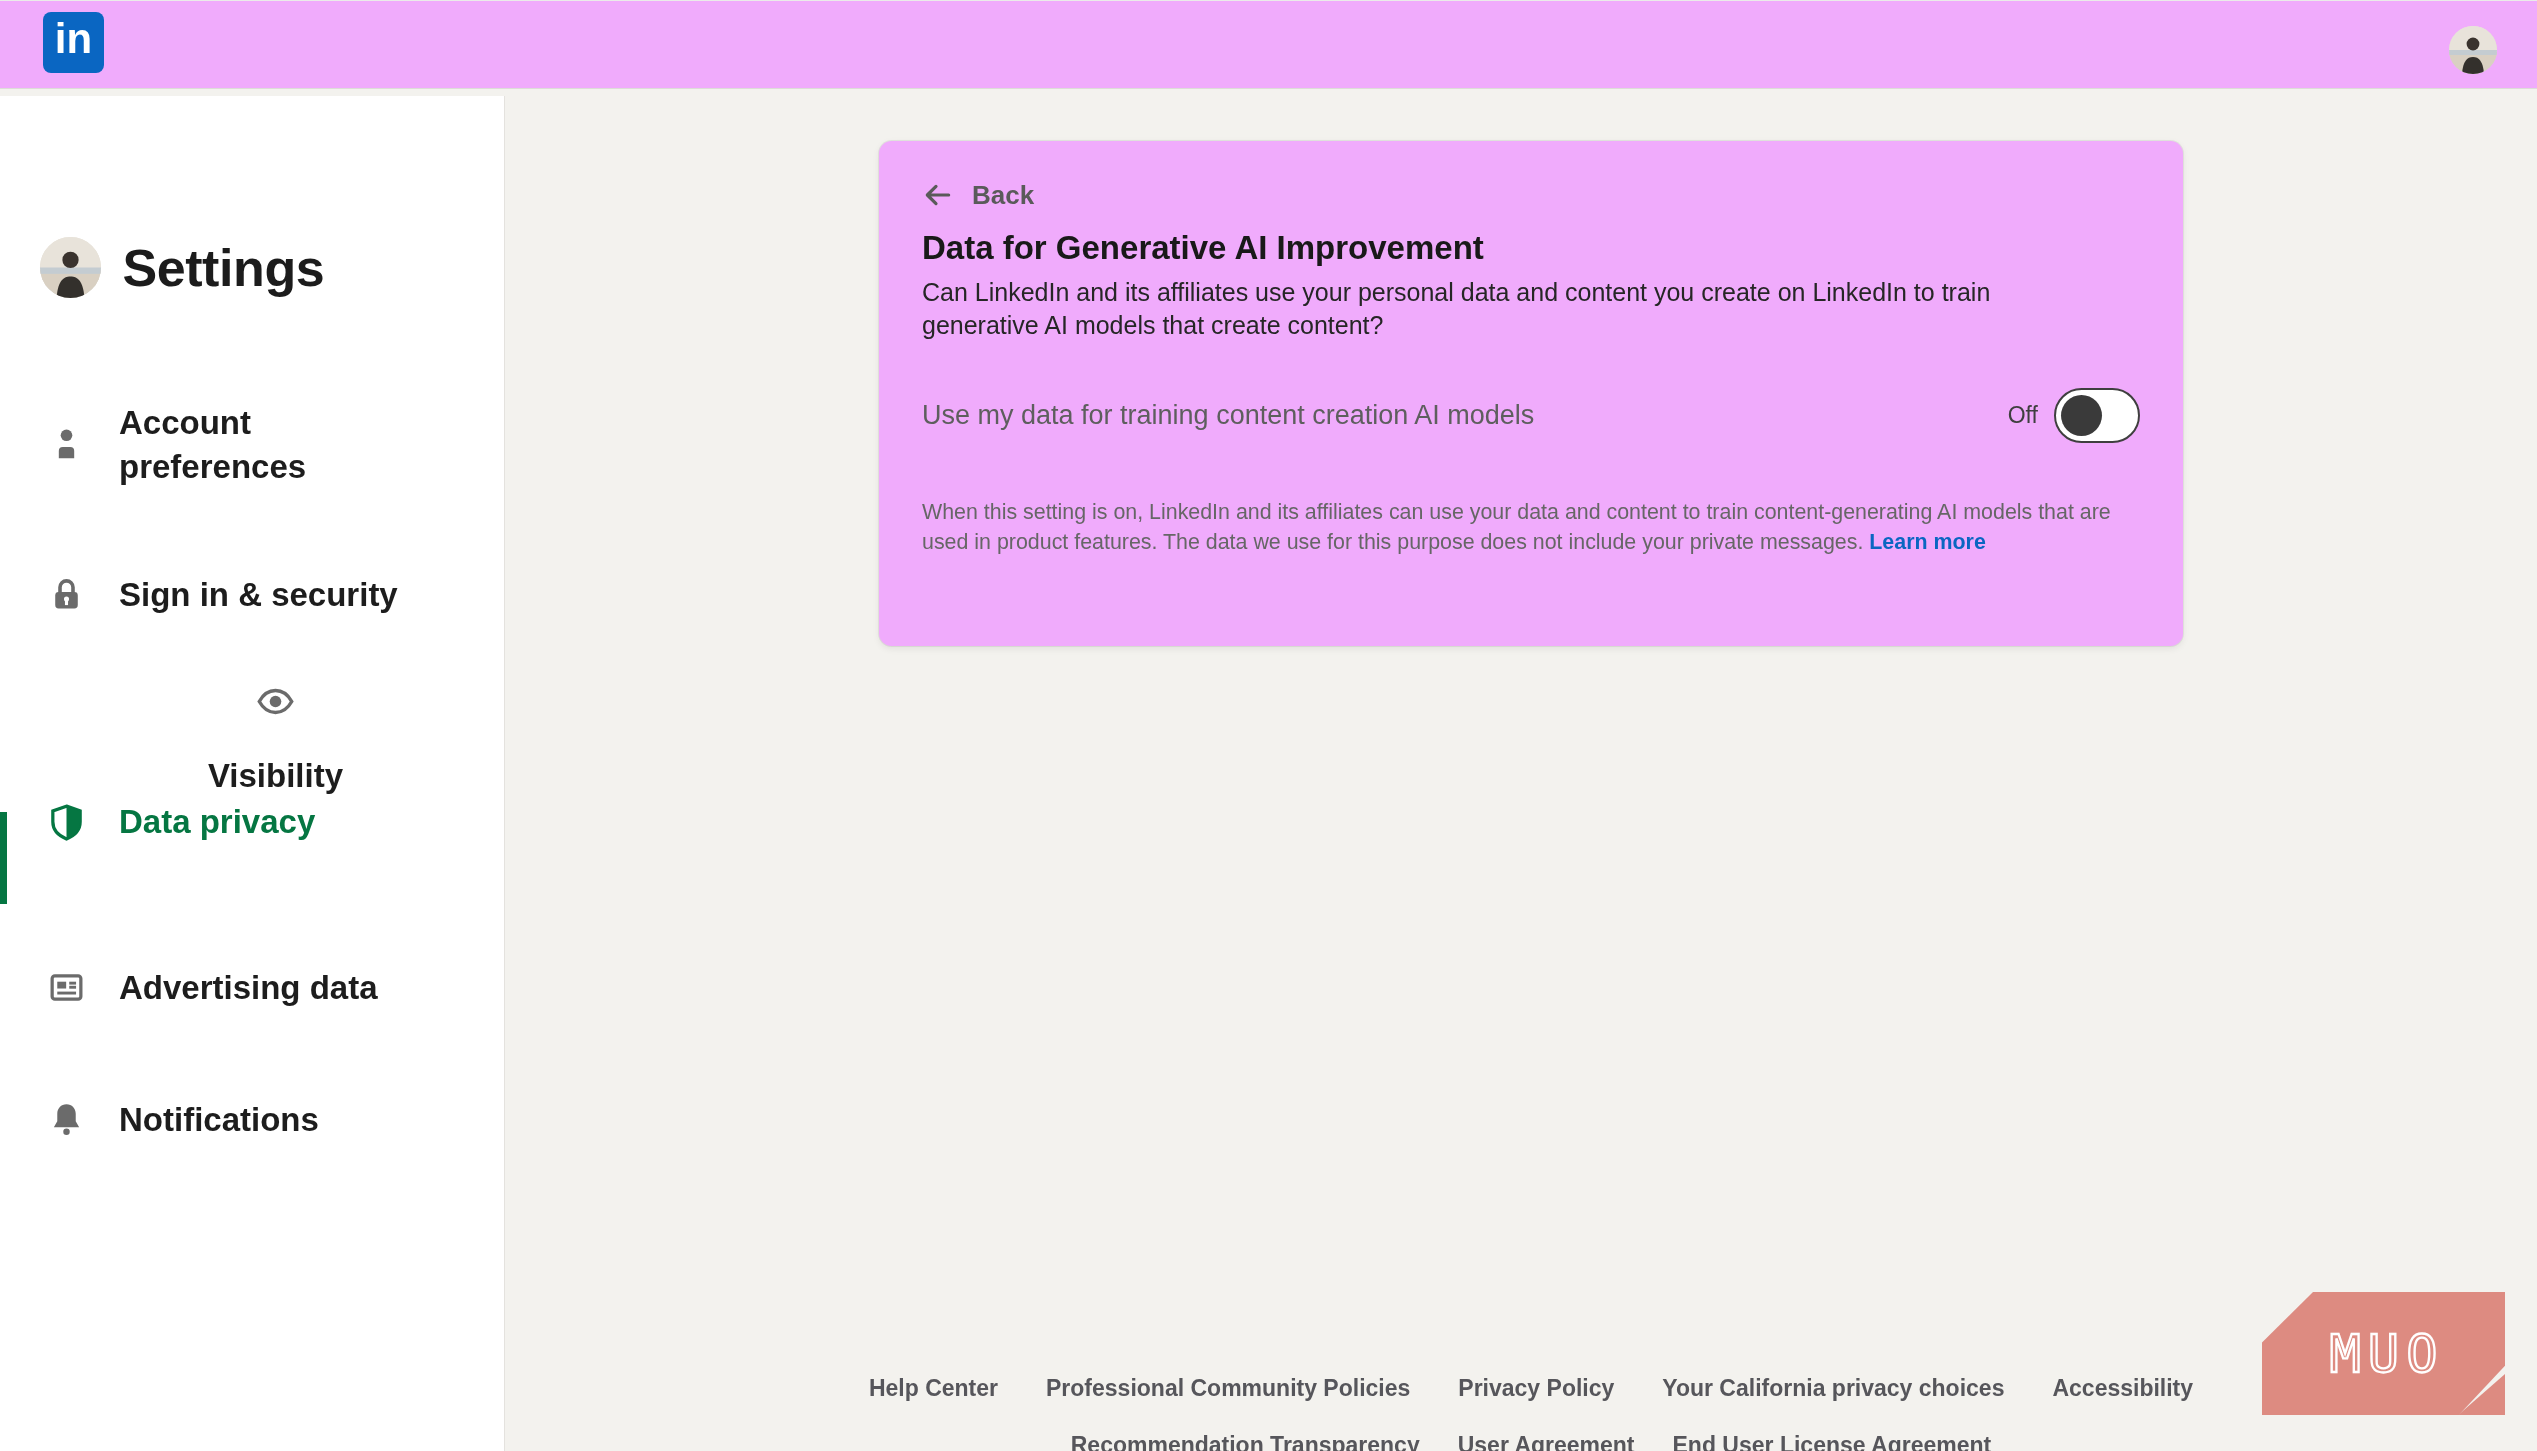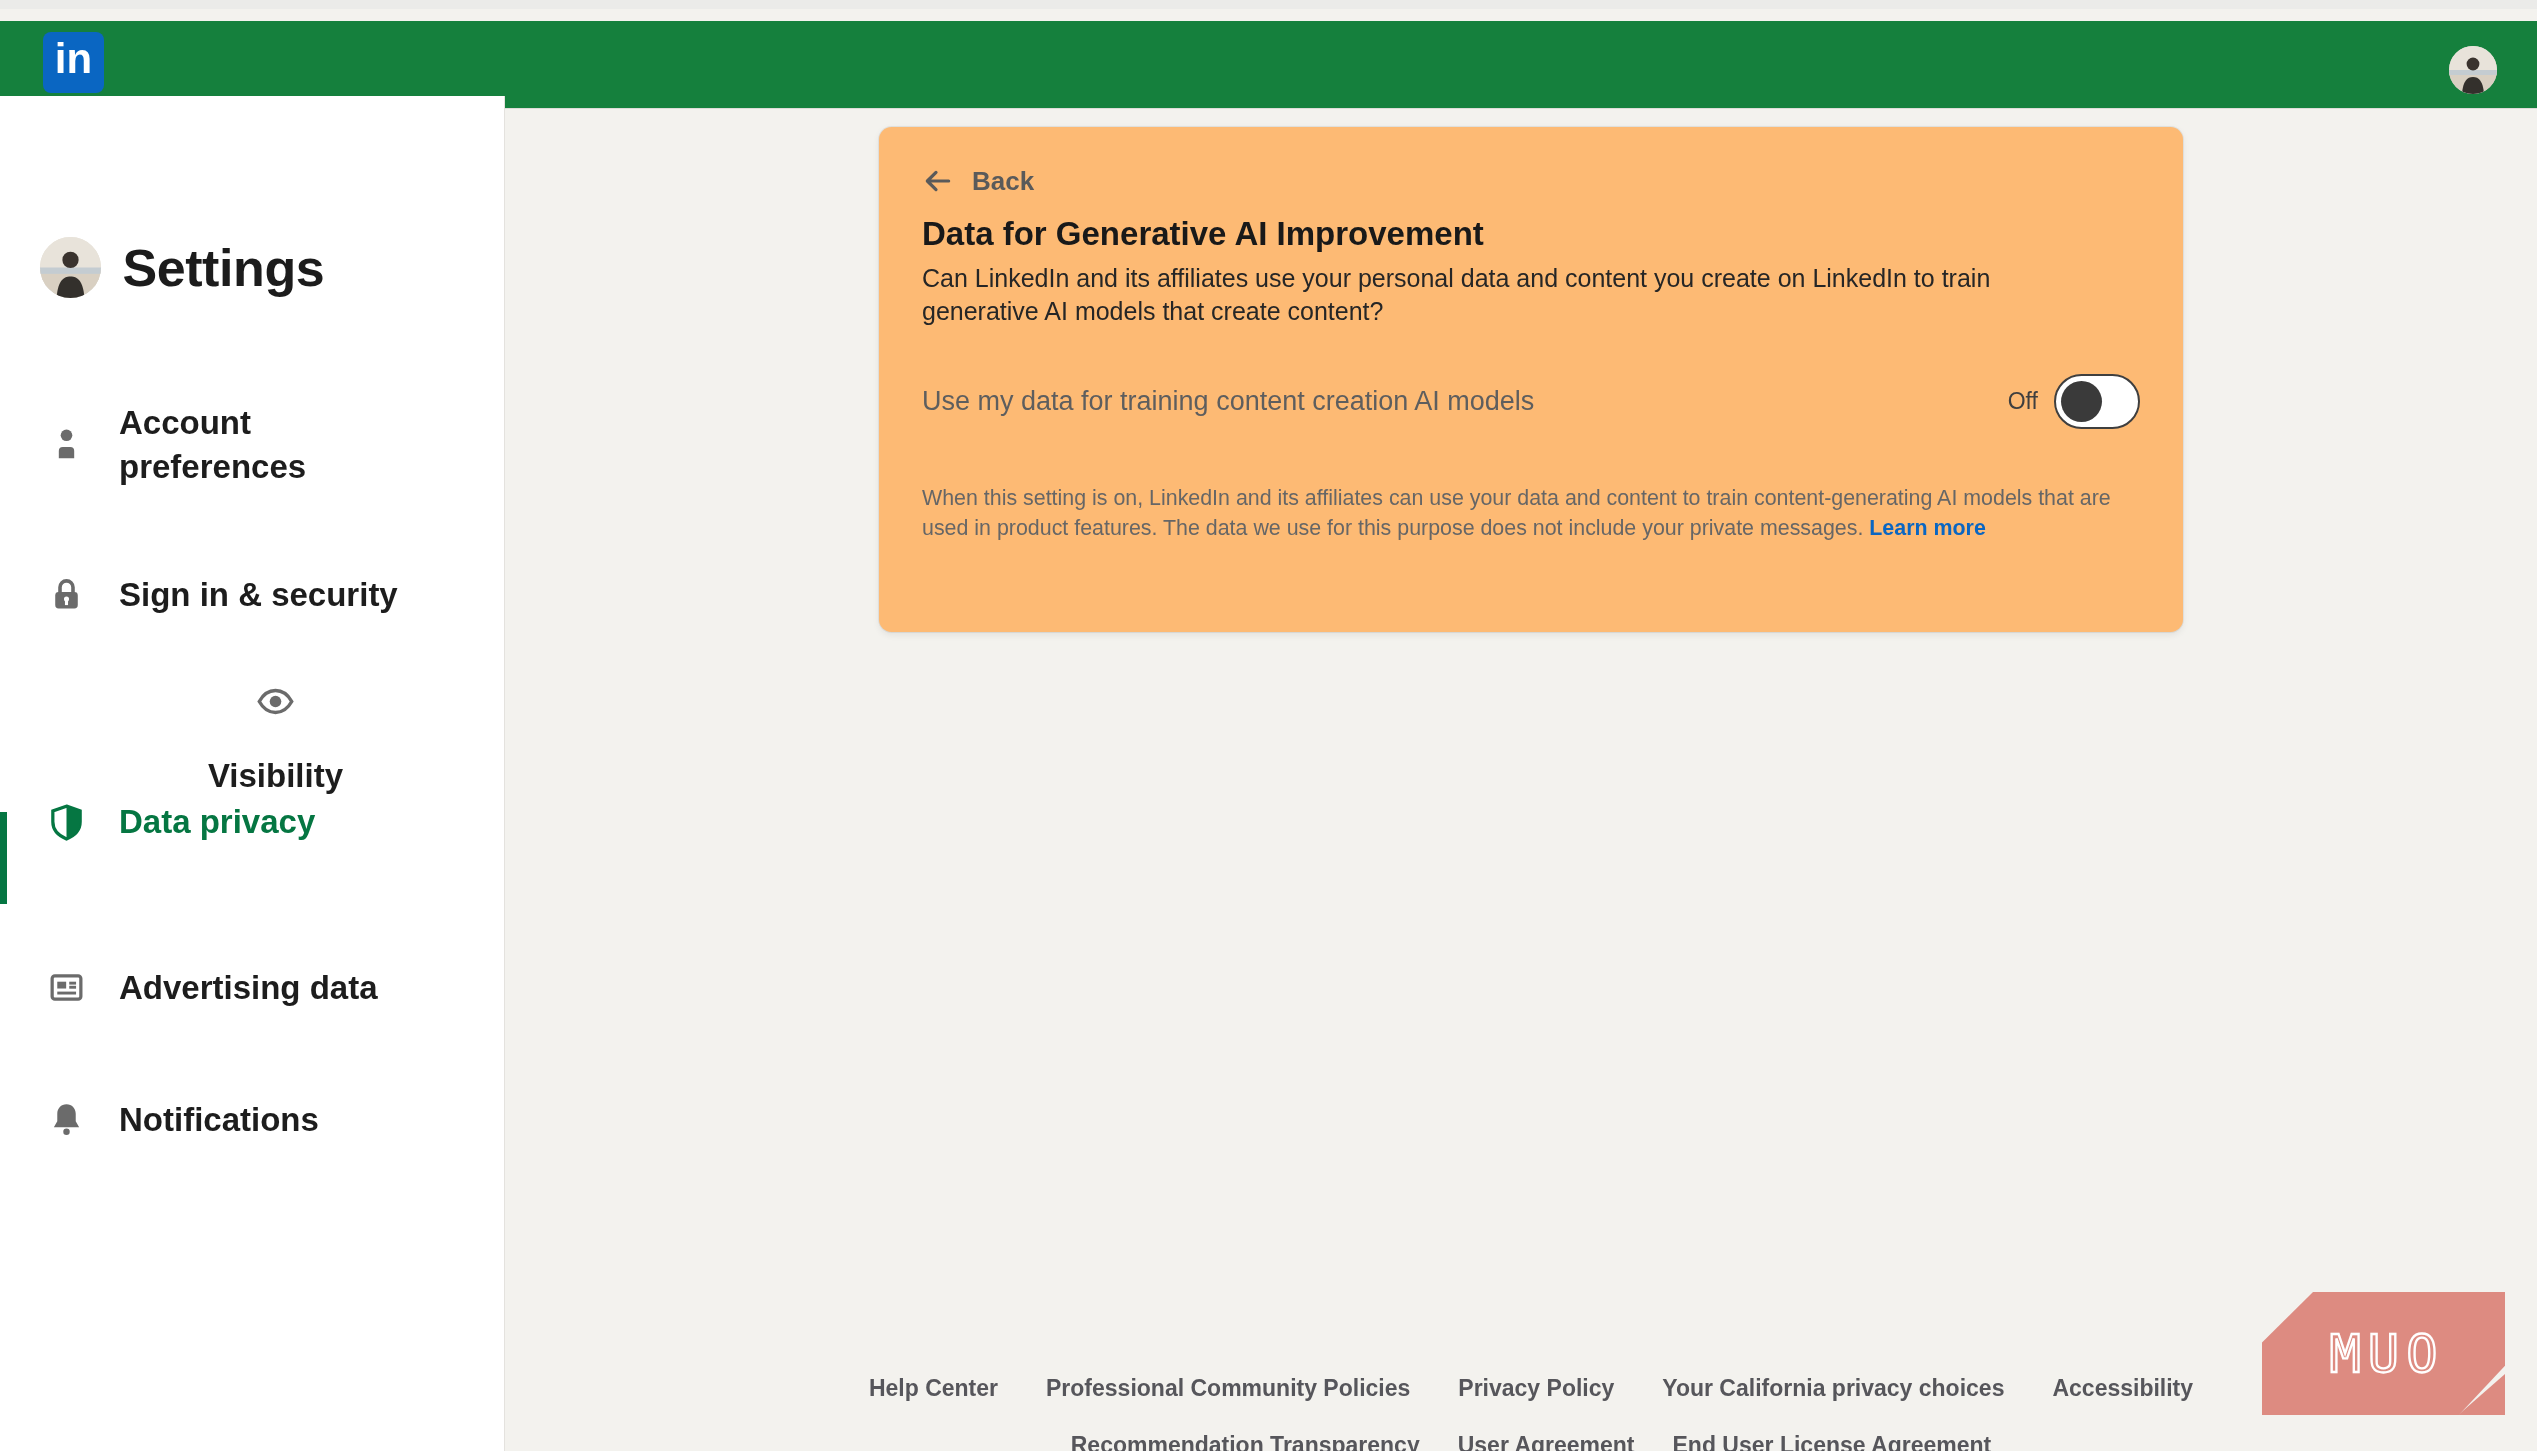--- a/index.html
+++ b/index.html
@@ -2,21 +2,21 @@
 <html style="font-size:14.3px"><head>
 <meta charset="utf-8">
 <style>
   * { margin:0; padding:0; box-sizing:border-box; }
   html,body { width:2538px; height:1452px; overflow:hidden;
     font-family:"Liberation Sans", sans-serif; background:#f3f2ee; }
   .page { position:relative; width:2538px; height:1452px; }
 
   
   .top-strip { position:absolute; left:0; top:0; width:2538px; height:9px; background:#ebebe9; }
-  .topbar { position:absolute; left:0; top:21px; width:2538px; height:88px; background:#15803d;
+  .topbar { position:absolute; left:0; top:1px; width:2538px; height:88px; background:#f0abfc;
     border-bottom:1.8px solid #dddcd8; }
   .li-logo { position:absolute; left:43px; top:10.7px; width:61px; height:61px; background:#0a66c2;
     border-radius:8px; display:flex; align-items:center; justify-content:center;
     color:#ffffff; font-weight:bold; font-size:42px; line-height:1; padding-bottom:5.4px; cursor:pointer; }
   .top-avatar { position:absolute; right:41px; top:25px; width:48px; height:48px; border-radius:50%;
     overflow:hidden; background:linear-gradient(180deg,#e9e4db 0%,#ddd6ca 60%,#ccd2d4 100%); cursor:pointer; }
   .avatar-svg { width:100%; height:100%; display:block; }
 
   
   .sidebar { position:absolute; left:0; top:96px; width:505px; height:1355px; background:#ffffff;
@@ -28,21 +28,21 @@
 
   .nav-item { position:absolute; left:0; width:505px; display:flex; align-items:center;
     padding-left:46px; gap:32px; cursor:pointer; }
   .nav-icon { width:41px; height:41px; flex:0 0 41px; }
   .nav-label { font-size:33px; font-weight:700; color:#1d1d1d; line-height:1.32; max-width:286px; }
   .nav-item.active .nav-label { color:#057642; }
   .active-bar { position:absolute; left:0; top:716px; width:7.1px; height:92px; background:#057642; }
 
   
   .main { position:absolute; left:505px; top:96px; width:2032px; height:1355px; }
-  .card { position:absolute; left:374px; top:31px; width:1304px; height:505px; background:#fdba74;
+  .card { position:absolute; left:374px; top:45px; width:1304px; height:505px; background:#f0abfc;
     border-radius:12.5px; box-shadow:0 0 0 0.9px rgba(0,0,0,0.06), 0 2.7px 7.1px rgba(0,0,0,0.07);
     padding:38px 43px; }
   .back-row { display:flex; align-items:center; gap:18px; color:#5a5a5a; cursor:pointer; width:134px; }
   .back-label { font-size:26px; font-weight:600; color:#5a5a5a; }
   .card-title { margin-top:18px; font-size:33px; font-weight:700; color:#191919; }
   .card-desc { margin-top:9px; font-size:25px; font-weight:400; color:#262626; line-height:1.32;
     max-width:1125px; }
   .toggle-row { margin-top:46px; display:flex; align-items:center; justify-content:space-between; }
   .toggle-label { font-size:27px; color:#5e5e5e; }
   .toggle-right { display:flex; align-items:center; gap:16px; }

